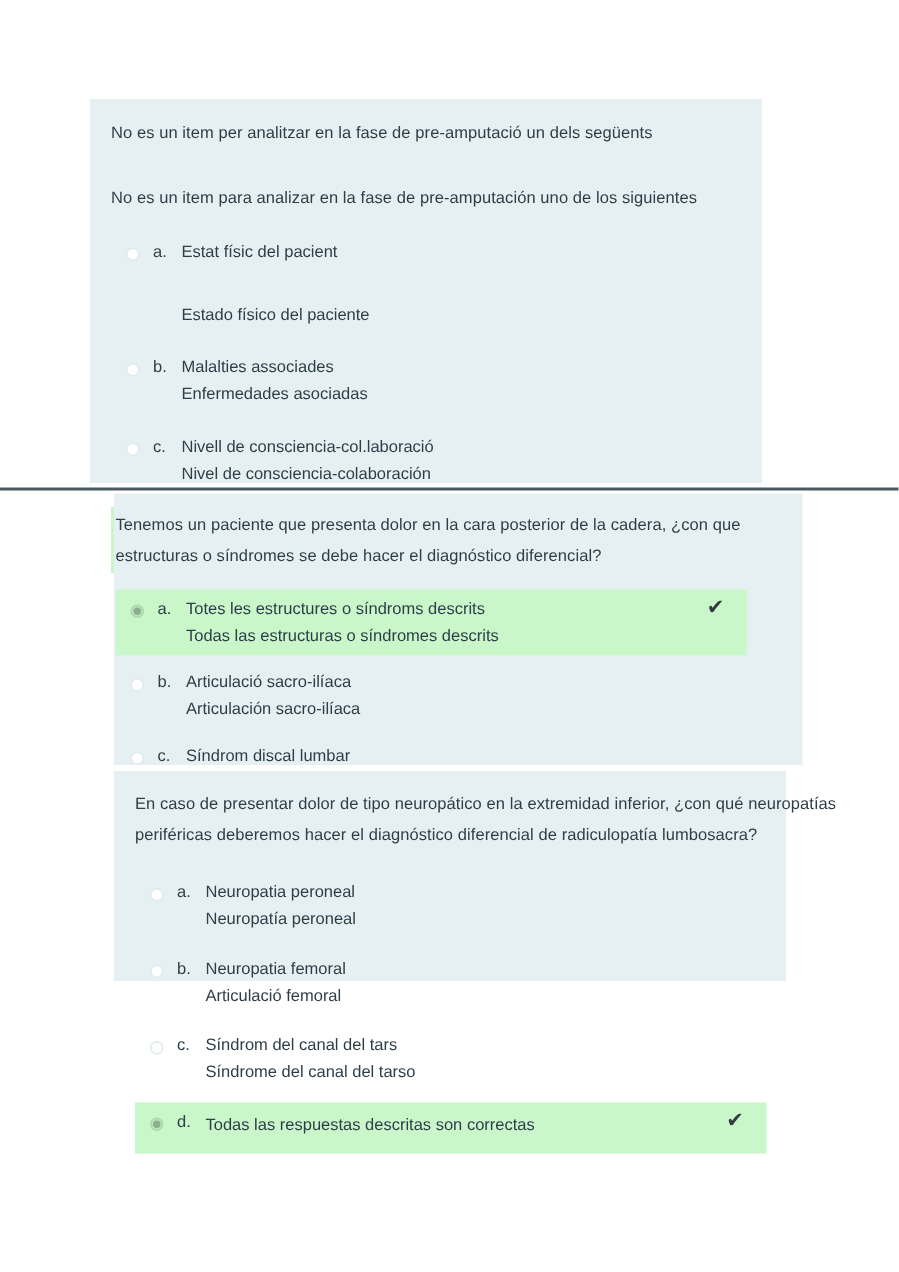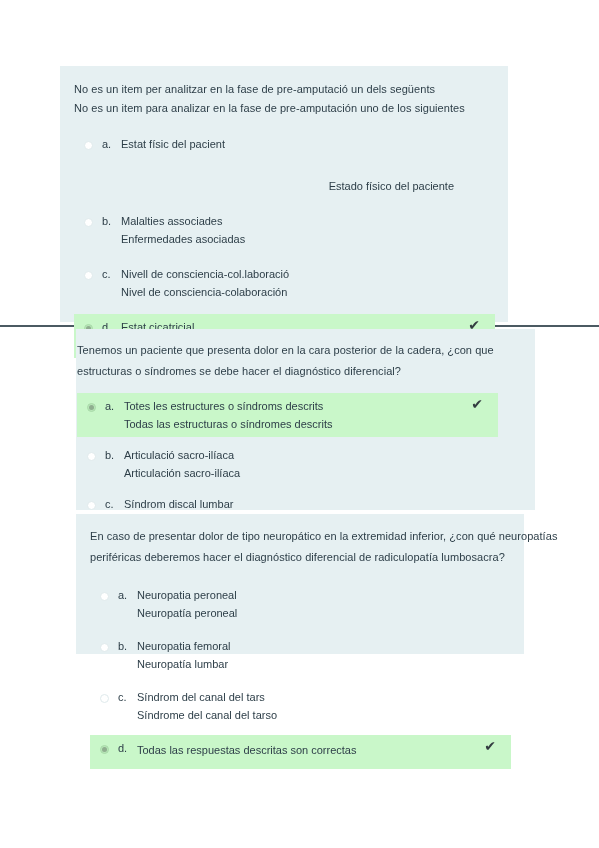--- a/index.html
+++ b/index.html
@@ -77,21 +77,21 @@
     font-size: 11px;
     line-height: 19px;
     letter-spacing: 0.005em;
     color: #2d3e48;
     margin: 0;
   }
   .qtext .line {
     display: block;
     white-space: nowrap;
   }
-  .qblock.q1 .qtext .line + .line { margin-top: 0; }
+  .qblock.q1 .qtext .line + .line { margin-top: 24px; }
   .qblock.q2 .qtext .line + .line { margin-top: 2px; }
   .qblock.q3 .qtext .line + .line { margin-top: 2px; }
 
   
   .options { margin: 0; padding: 0; }
 
   .option {
     position: relative;
     box-sizing: border-box;
     padding: 5px 0 5px 0;
@@ -144,21 +144,21 @@
     padding-right: 40px;
   }
   .opt-line {
     display: block;
     font-size: 11px;
     line-height: 16px;
     color: #2d3e48;
     white-space: nowrap;
   }
   .opt-line.second { margin-top: 2px; }
-  .opt-line.second.wide-gap { margin-top: 26px; text-align: right; }
+  .opt-line.second.wide-gap { margin-top: 26px; }
 
   .check {
     position: absolute;
     right: 14px;
     top: 4px;
     width: 14px;
     height: 14px;
     color: #333c40;
     font-size: 14px;
     line-height: 14px;
@@ -274,21 +274,21 @@
           <div class="opt-body">
             <span class="opt-line">Neuropatia peroneal</span>
             <span class="opt-line second">Neuropatía peroneal</span>
           </div>
         </div>
         <div class="option">
           <span class="radio"></span>
           <span class="letter">b.</span>
           <div class="opt-body">
             <span class="opt-line">Neuropatia femoral</span>
-            <span class="opt-line second">Neuropatía lumbar</span>
+            <span class="opt-line second">Articulació femoral</span>
           </div>
         </div>
         <div class="option">
           <span class="radio"></span>
           <span class="letter">c.</span>
           <div class="opt-body">
             <span class="opt-line">Síndrom del canal del tars</span>
             <span class="opt-line second">Síndrome del canal del tarso</span>
           </div>
         </div>

